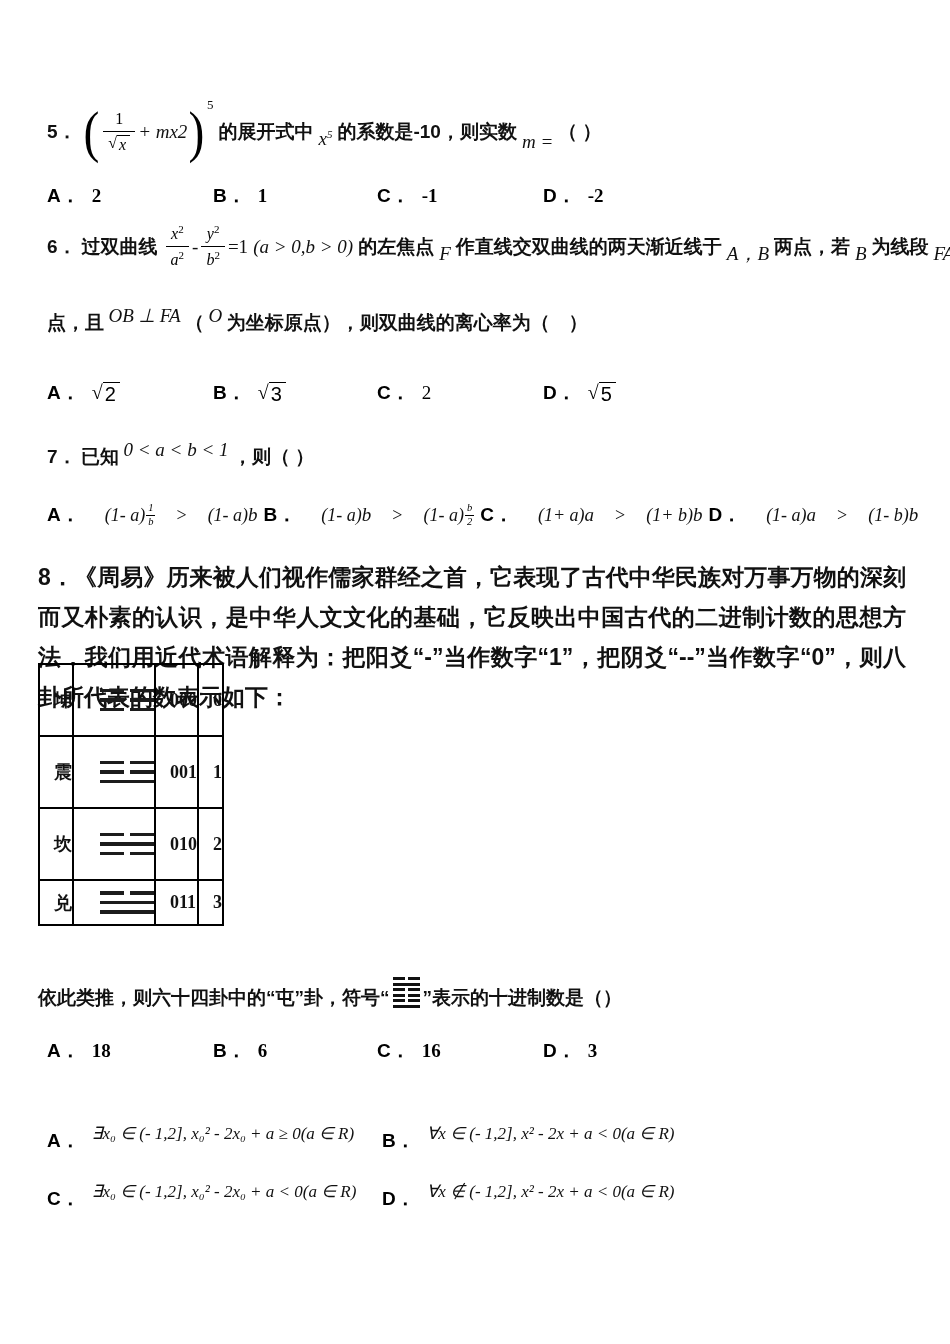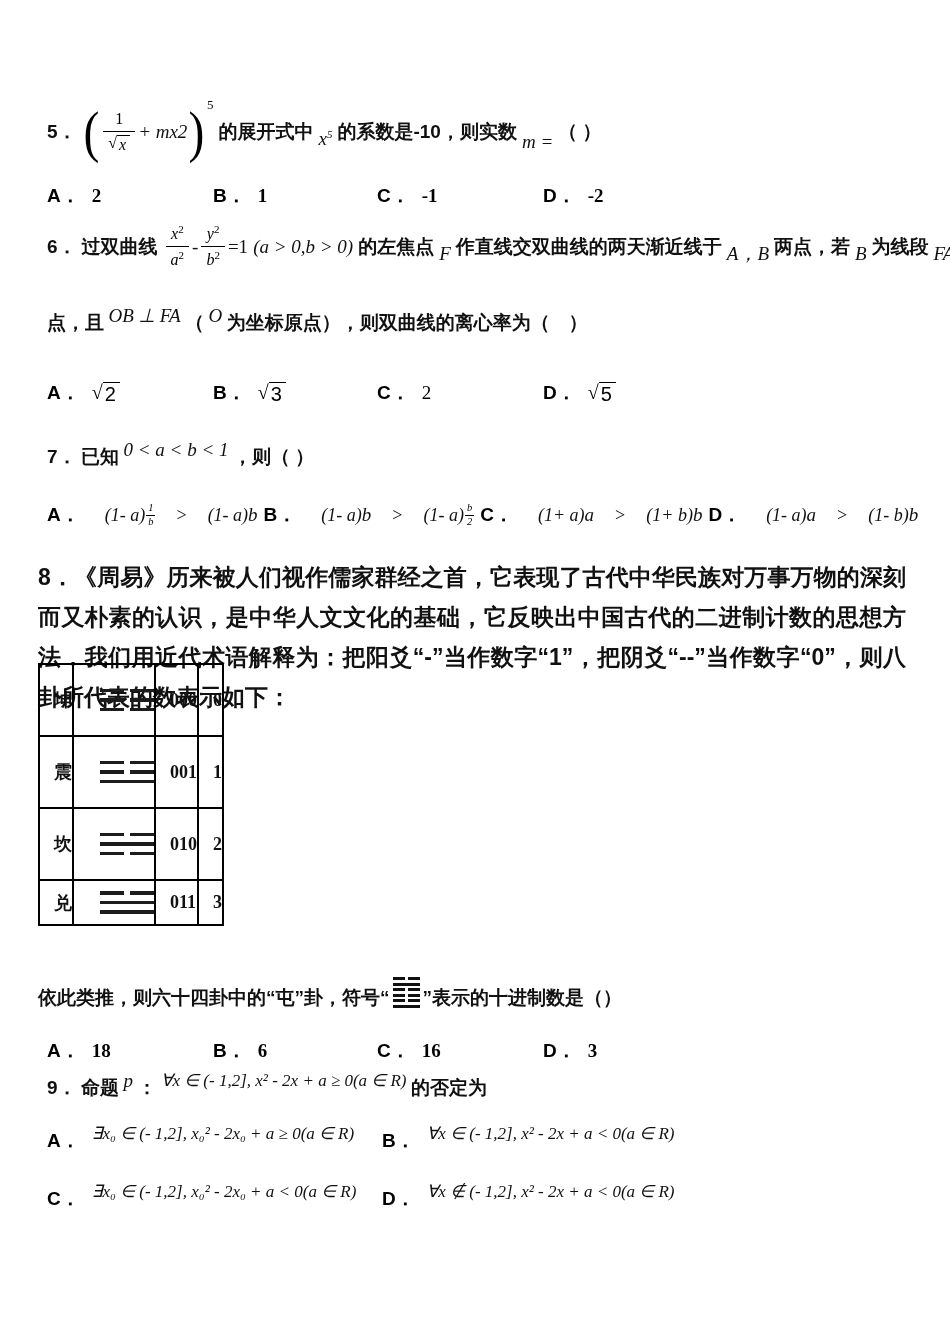--- a/index.html
+++ b/index.html
@@ -355,28 +355,20 @@
     <span class="opt">
         <span class="olabel">C．</span>
         <span class="oval">16</span>
       </span>
     <span class="opt">
         <span class="olabel">D．</span>
         <span class="oval">3</span>
       </span>
   </div>
 
-  <div class="block" style="top:1075px; left:47px;">
-    <span class="cn">9．</span>
-    <span class="cn">命题</span>
-    <span class="m it hi">p</span>
-    <span class="cn">：</span>
-    <span class="m it f9">∀x ∈ (- 1,2], x² - 2x + a ≥ 0(a ∈ R)</span>
-    <span class="cn">的否定为</span>
-  </div>
 
   <div class="block optgrid2" style="top:1128px; left:47px; width:870px;">
     <span class="opt">
         <span class="olabel">A．</span>
         <span class="m it f9">∃x₀ ∈ (- 1,2], x₀² - 2x₀ + a ≥ 0(a ∈ R)</span>
       </span>
     <span class="opt">
         <span class="olabel">B．</span>
         <span class="m it f9">∀x ∈ (- 1,2], x² - 2x + a &lt; 0(a ∈ R)</span>
       </span>

